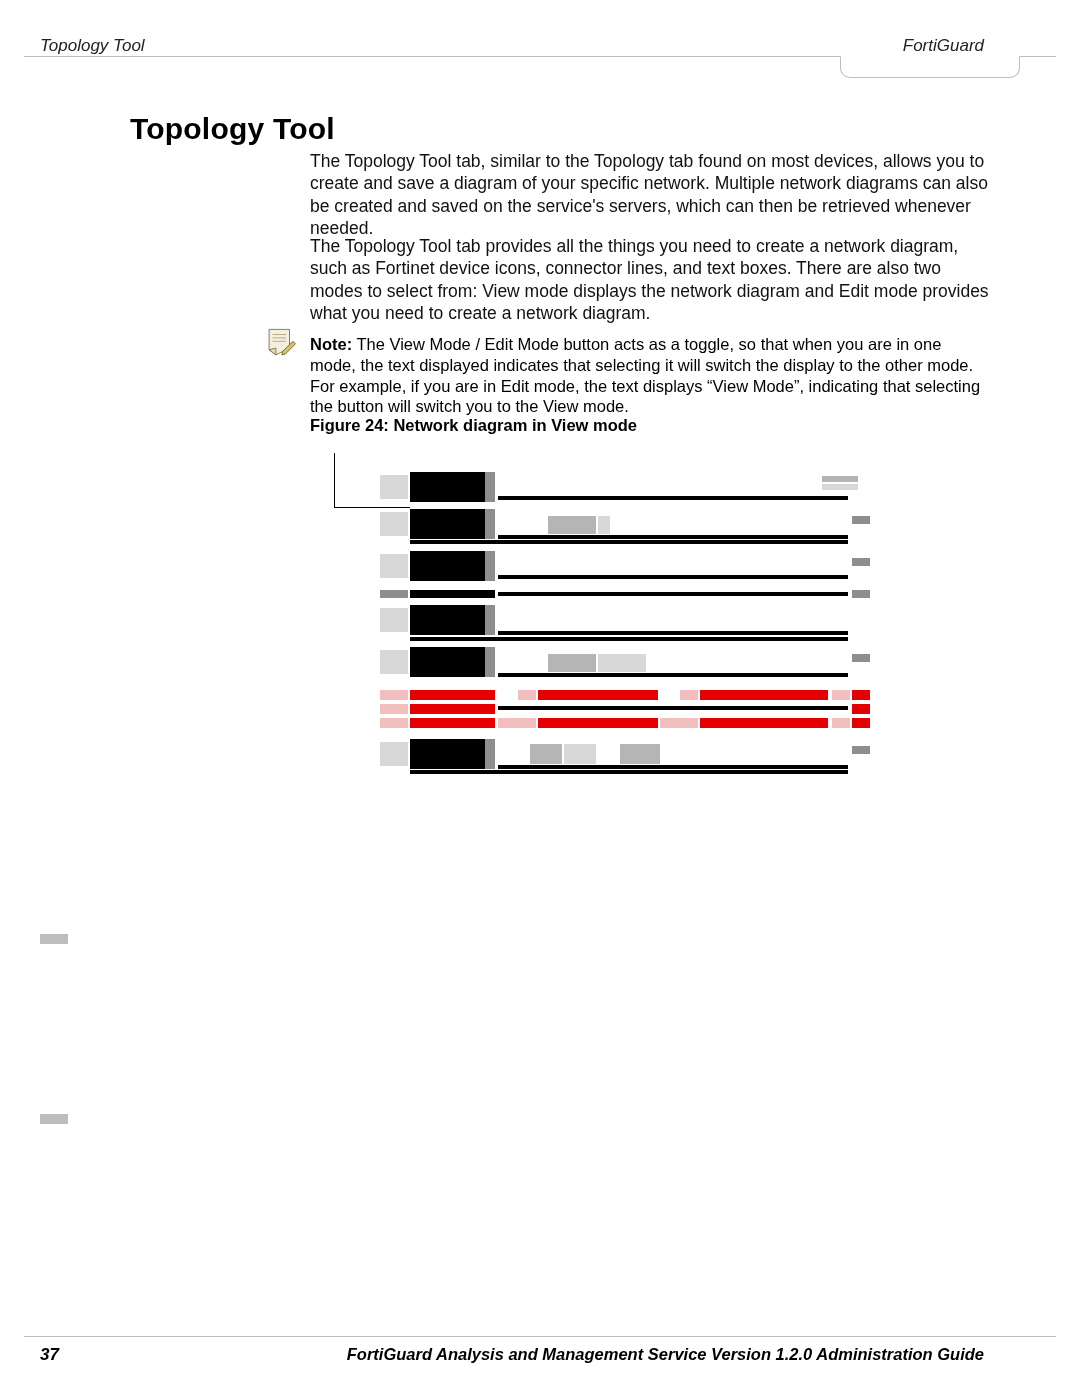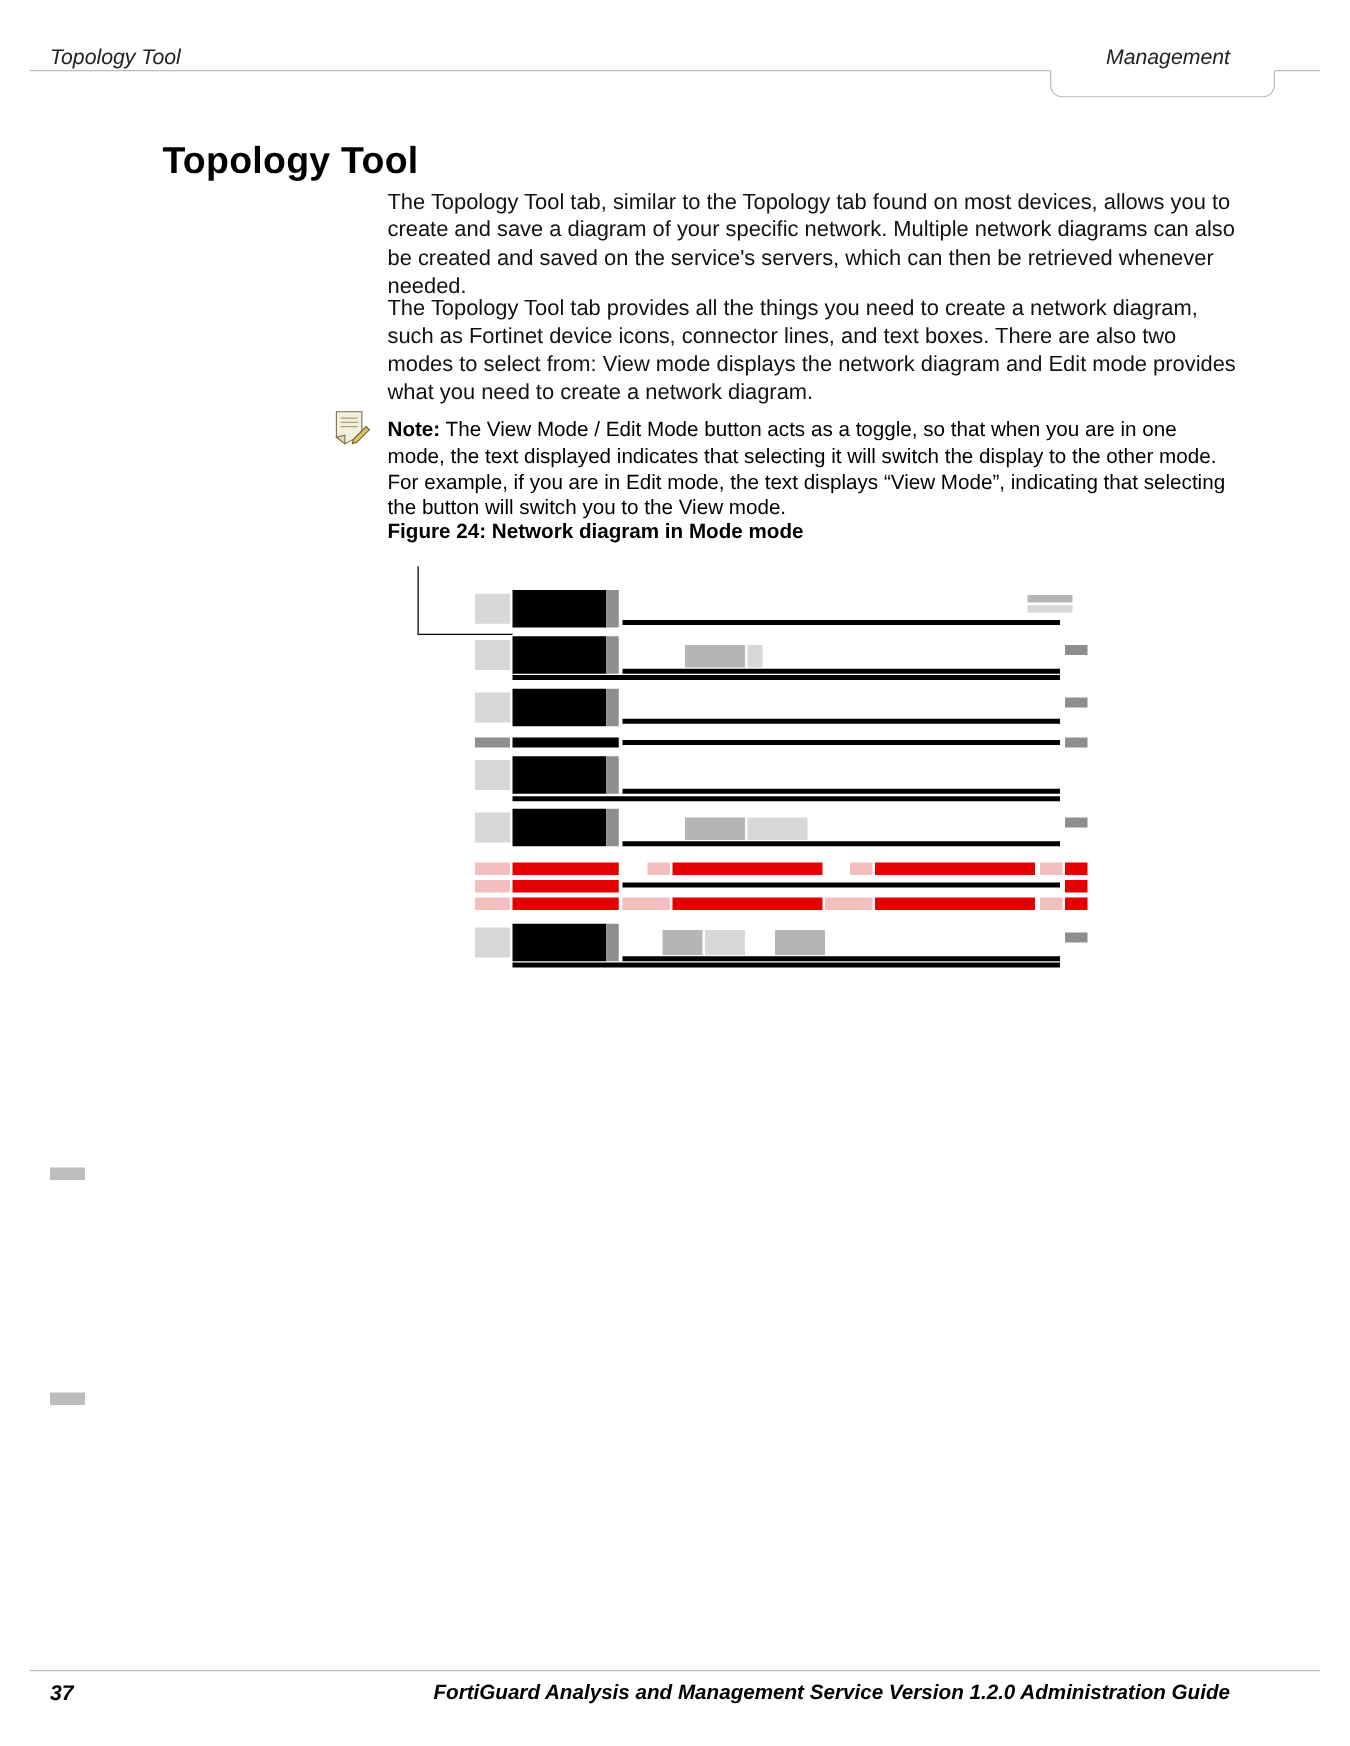--- a/index.html
+++ b/index.html
@@ -45,21 +45,21 @@
   .footer-right { position: absolute; right: 60px; bottom: 32px; text-align: right; font-style: italic; font-size: 16.5px; line-height: 1.25; font-weight: bold; margin-top: 48px; }
 </style>
 </head>
 <body>
 
 <div class="page">
 
   <div class="header-rule"></div>
   <div class="header-tab"></div>
   <div class="hdr-left">Topology Tool</div>
-  <div class="hdr-right">Management</div>
+  <div class="hdr-right">FortiGuard</div>
 
   <h1 class="title">Topology Tool</h1>
 
   <div class="body-col para p2" style="top:235px;">The Topology Tool tab provides all the things you need to create a network diagram, such as Fortinet device icons, connector lines, and text boxes. There are also two modes to select from: View mode displays the network diagram and Edit mode provides what you need to create a network diagram.</div>
   <div class="body-col para p1" style="top:150px;">The Topology Tool tab, similar to the Topology tab found on most devices, allows you to create and save a diagram of your specific network. Multiple network diagrams can also be created and saved on the service's servers, which can then be retrieved whenever needed.</div>
 
   <div class="note-icon">
     <svg viewBox="0 0 40 40">
       <path d="M6 4 L30 4 L30 26 L14 34 L6 28 Z" fill="#f4f0e0" stroke="#7a6a40" stroke-width="1"></path>
       <path d="M14 34 L14 26 L6 28 Z" fill="#e6dcc0" stroke="#7a6a40" stroke-width="1"></path>
@@ -67,21 +67,21 @@
       <line x1="10" y1="14" x2="26" y2="14" stroke="#b0a070" stroke-width="1"></line>
       <line x1="10" y1="18" x2="26" y2="18" stroke="#b0a070" stroke-width="1"></line>
       <path d="M22 30 L34 18 L37 21 L25 33 L21 34 Z" fill="#d9c06a" stroke="#6b5a20" stroke-width="1"></path>
     </svg>
   </div>
 
   <div class="body-col note" style="top:334px;">
     <b>Note:</b><span> The View Mode / Edit Mode button acts as a toggle, so that when you are in one mode, the text displayed indicates that selecting it will switch the display to the other mode. For example, if you are in Edit mode, the text displays “View Mode”, indicating that selecting the button will switch you to the View mode.</span>
   </div>
 
-  <div class="body-col figcap" style="top:416px;">Figure 24: Network diagram in Mode mode</div>
+  <div class="body-col figcap" style="top:416px;">Figure 24: Network diagram in View mode</div>
   <div class="callout-line-v"></div>
   <div class="callout-line-h"></div>
 
   <div class="figure">
 
     <div class="bar lgrey" style="left:0px; top:3px; width:28px; height:24px;"></div>
     <div class="bar" style="left:30px; top:0px; width:75px; height:30px;"></div>
     <div class="bar grey" style="left:105px; top:0px; width:10px; height:30px;"></div>
     <div class="thin" style="left:118px; top:24px; width:350px;"></div>
     <div class="thin mgrey" style="left:442px; top:4px; width:36px; height:6px;"></div>

